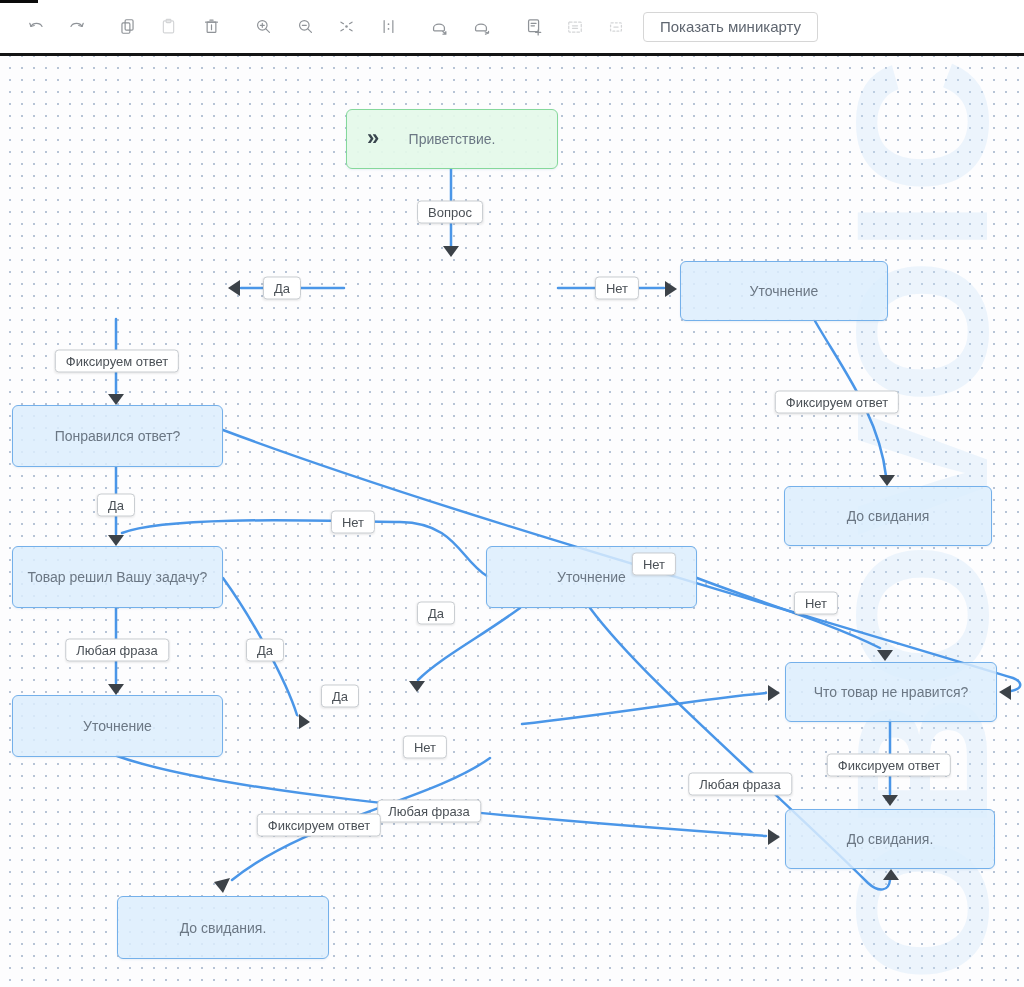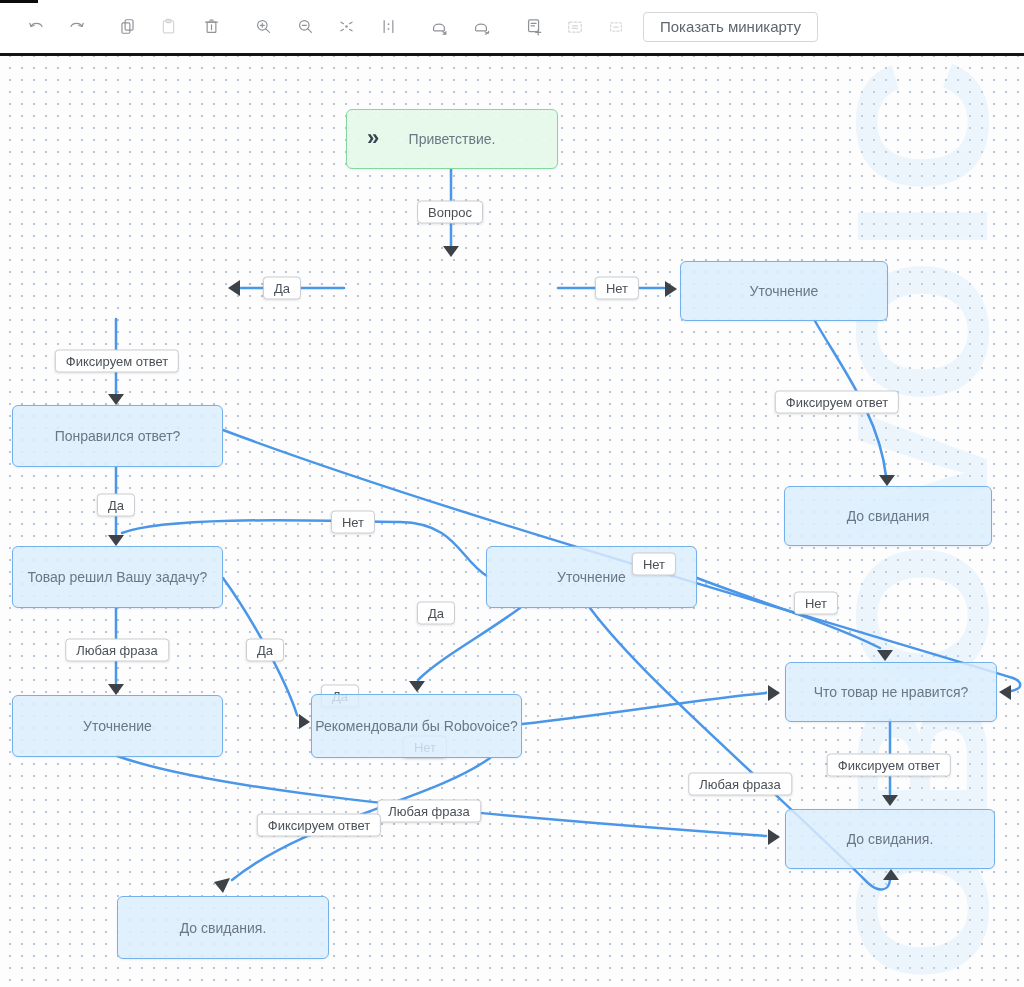--- a/index.html
+++ b/index.html
@@ -230,23 +230,20 @@
     <span>Понравился ответ?</span>
   </div>
   <div class="node" style="left:784px;top:430px;width:206px;height:58px">
     <span>До свидания</span>
   </div>
   <div class="node" style="left:12px;top:490px;width:209px;height:60px">
     <span>Товар решил Вашу задачу?</span>
   </div>
   <div class="node" style="left:486px;top:490px;width:209px;height:60px">
     <span>Уточнение</span>
-  </div>
-  <div class="node" style="left:311px;top:638px;width:209px;height:62px">
-    <span>Рекомендовали бы Robovoice?</span>
   </div>
   <div class="node" style="left:785px;top:606px;width:210px;height:58px">
     <span>Что товар не нравится?</span>
   </div>
   <div class="node" style="left:12px;top:639px;width:209px;height:60px">
     <span>Уточнение</span>
   </div>
   <div class="node" style="left:785px;top:753px;width:208px;height:58px">
     <span>До свидания.</span>
   </div>

